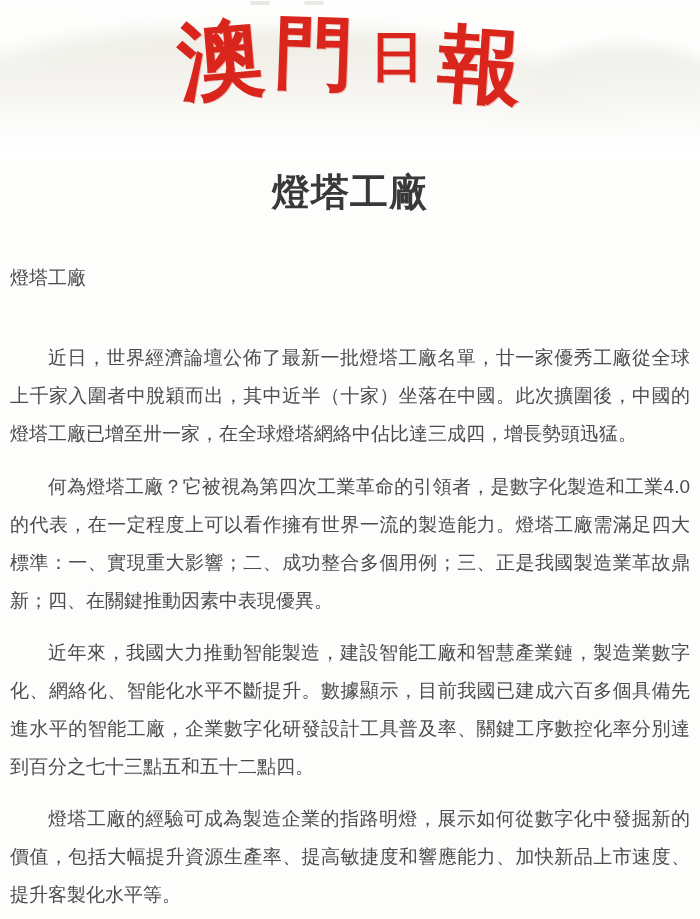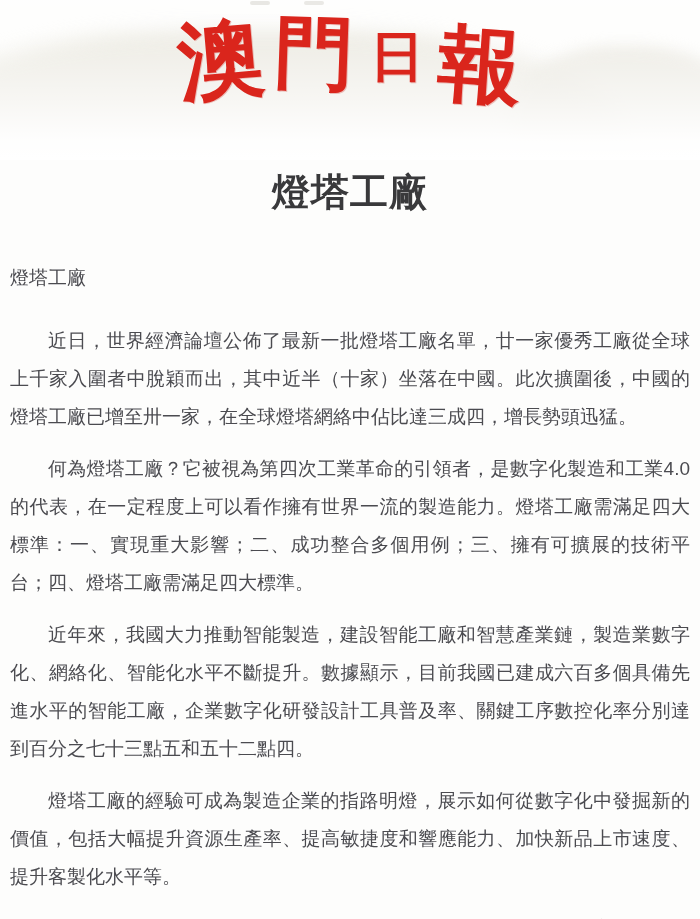--- a/index.html
+++ b/index.html
@@ -92,21 +92,21 @@
     color: #4b4b50;
   }
   .para {
     margin: 14px 0 0;
     font-size: 19px;
     line-height: 38px;
     color: #4b4b50;
     text-align: justify;
     text-indent: 2em;
   }
-  .para-first { margin-top: 30px; }
+  .para-first { margin-top: 48px; font-family: Liberation Mono, monospace; }
 </style>
 </head>
 <body>
 
 <div class="page">
 
   <header class="masthead">
     <div class="mountain m1"></div>
     <div class="mountain m2"></div>
     <div class="mist-fade"></div>
@@ -115,20 +115,20 @@
       <span class="lc lc0">澳</span><span class="lc lc1">門</span><span class="lc lc2">日</span><span class="lc lc3">報</span>
     </div>
   </header>
 
   <main class="article">
     <h1 class="article-title">燈塔工廠</h1>
 
     <p class="lede">燈塔工廠</p>
 
     <p class="para para-first">近日，世界經濟論壇公佈了最新一批燈塔工廠名單，廿一家優秀工廠從全球上千家入圍者中脫穎而出，其中近半（十家）坐落在中國。此次擴圍後，中國的燈塔工廠已增至卅一家，在全球燈塔網絡中佔比達三成四，增長勢頭迅猛。</p>
-    <p class="para">何為燈塔工廠？它被視為第四次工業革命的引領者，是數字化製造和工業4.0的代表，在一定程度上可以看作擁有世界一流的製造能力。燈塔工廠需滿足四大標準：一、實現重大影響；二、成功整合多個用例；三、擁有可擴展的技術平台；四、燈塔工廠需滿足四大標準。</p>
+    <p class="para">何為燈塔工廠？它被視為第四次工業革命的引領者，是數字化製造和工業4.0的代表，在一定程度上可以看作擁有世界一流的製造能力。燈塔工廠需滿足四大標準：一、實現重大影響；二、成功整合多個用例；三、正是我國製造業革故鼎新；四、在關鍵推動因素中表現優異。</p>
     <p class="para">近年來，我國大力推動智能製造，建設智能工廠和智慧產業鏈，製造業數字化、網絡化、智能化水平不斷提升。數據顯示，目前我國已建成六百多個具備先進水平的智能工廠，企業數字化研發設計工具普及率、關鍵工序數控化率分別達到百分之七十三點五和五十二點四。</p>
     <p class="para">燈塔工廠的經驗可成為製造企業的指路明燈，展示如何從數字化中發掘新的價值，包括大幅提升資源生產率、提高敏捷度和響應能力、加快新品上市速度、提升客製化水平等。</p>
     <p class="para">我國燈塔工廠數量不斷攀升，正是我國製造業革故鼎新，加速向高端化、智能化、綠色化發展，從製造大國邁向製造強國的生動詮釋。</p>
 
   </main>
 
 </div>
 
 </body></html>

